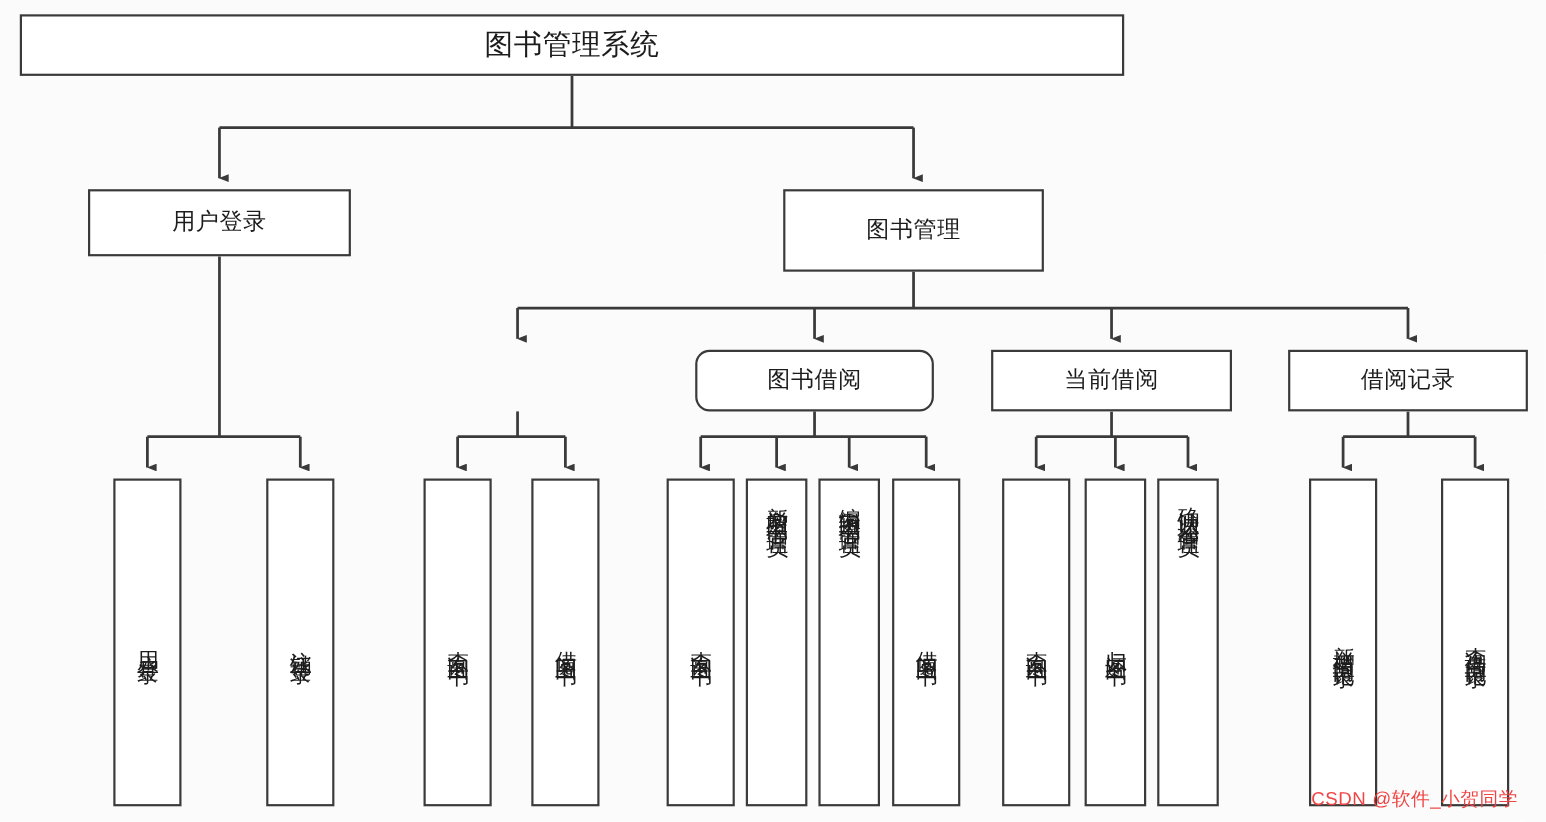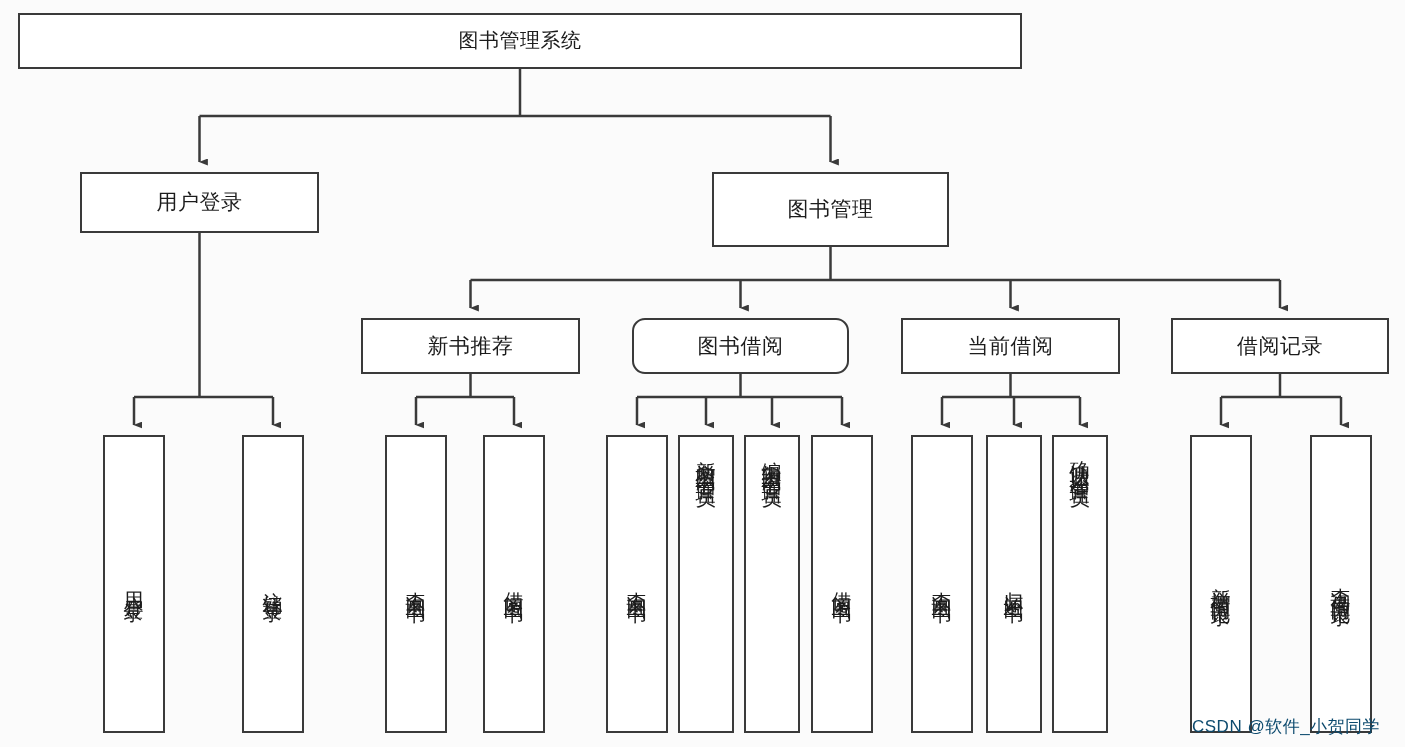--- a/index.html
+++ b/index.html
@@ -41,21 +41,21 @@
   .node .label {
     display: block;
   }
   
   .node.horiz .label {
     writing-mode: horizontal-tb;
     font-size: 21px;
     letter-spacing: 0.5px;
   }
   .node.root .label {
-    font-size: 20px;
+    font-size: 26px;
   }
   
   .node.vert {
     align-items: flex-start;
     justify-content: center;
     padding-top: 8px;
   }
   .node.vert .label {
     writing-mode: vertical-rl;
     text-orientation: upright;
@@ -129,23 +129,20 @@
     <span class="label">图书管理系统</span>
   </div>
 
   <div class="node horiz" style="left: 80px; top: 172px; width: 239px; height: 61px;">
     <span class="label">用户登录</span>
   </div>
   <div class="node horiz" style="left: 712px; top: 172px; width: 237px; height: 75px;">
     <span class="label">图书管理</span>
   </div>
 
-  <div class="node horiz" style="left: 361px; top: 318px; width: 219px; height: 56px;">
-    <span class="label">新书推荐</span>
-  </div>
   <div class="node horiz" style="left: 632px; top: 318px; width: 217px; height: 56px; border-radius: 13px;">
     <span class="label">图书借阅</span>
   </div>
   <div class="node horiz" style="left: 901px; top: 318px; width: 219px; height: 56px;">
     <span class="label">当前借阅</span>
   </div>
   <div class="node horiz" style="left: 1171px; top: 318px; width: 218px; height: 56px;">
     <span class="label">借阅记录</span>
   </div>
 
@@ -186,14 +183,14 @@
     <span class="label">确认归还（管理员）</span>
   </div>
 
   <div class="node vert mid" style="left: 1190px; top: 435px; width: 62px; height: 298px;">
     <span class="label">新增借阅记录</span>
   </div>
   <div class="node vert mid" style="left: 1310px; top: 435px; width: 62px; height: 298px;">
     <span class="label">查询借阅记录</span>
   </div>
 
-  <div class="watermark" style="left: 1192px; top: 715px; color: #0c4a6e;">CSDN @软件_小贺同学</div>
+  <div class="watermark" style="left: 1192px; top: 715px; color: #ef4444;">CSDN @软件_小贺同学</div>
 </div>
 
 </body></html>

